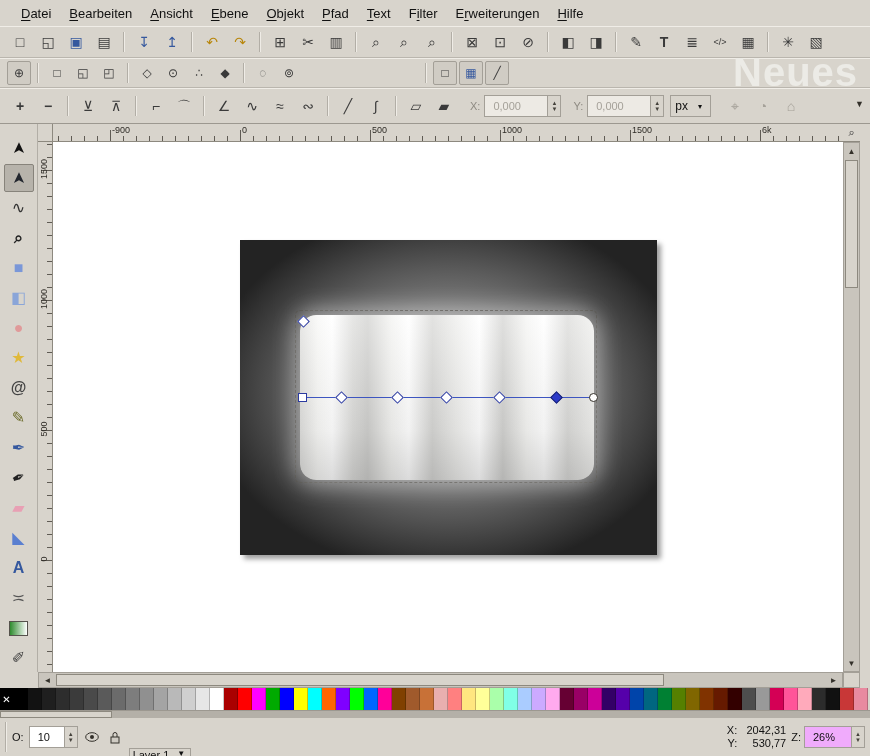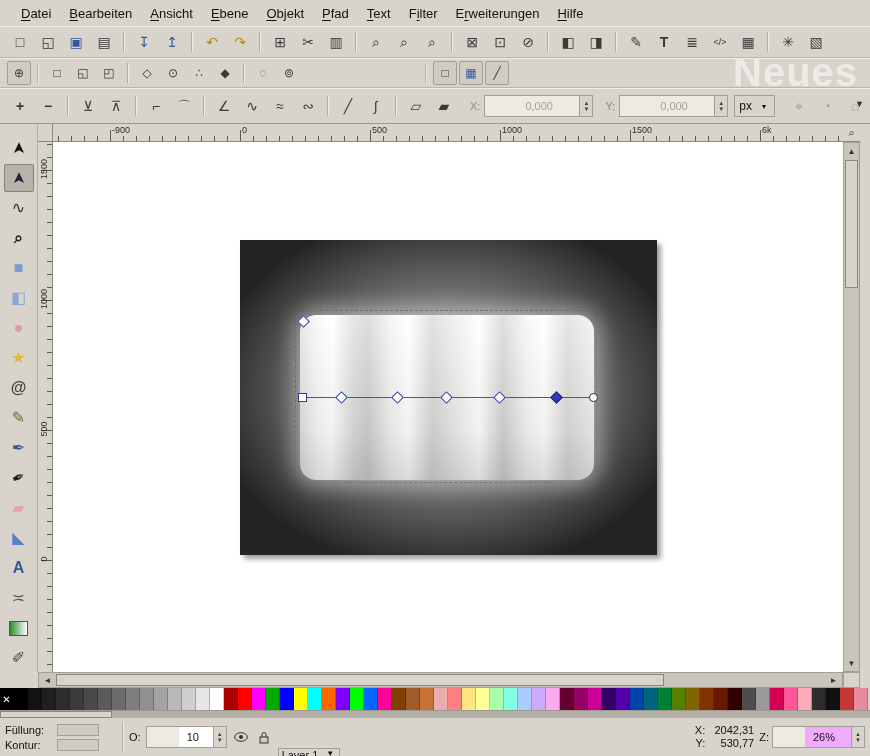--- a/index.html
+++ b/index.html
@@ -24,21 +24,21 @@
   .tb-btn{width:24px;height:24px;display:flex;align-items:center;justify-content:center;
     margin:0 1px;border:1px solid transparent;border-radius:2px;cursor:default;}
   .tb-btn .glyph{font-size:14px;color:#3a3a3a;line-height:1;}
   .tb-btn.sm{width:22px;height:22px;}
   .tb-btn.sm .glyph{font-size:12px;}
   .tb-btn.boxed{border:1px solid #a39f97;background:#d0ccc4;}
   .tb-sep{width:1px;height:20px;background:#b2aea6;border-right:1px solid #efece6;margin:0 5px;}
   .tb-spacer{height:1px;}
   .coord-label{font-size:11px;color:#8e8a82;margin:0 4px 0 12px;}
   .spin-field{display:flex;align-items:stretch;border:1px solid #a39f97;background:#edeae4;height:20px;}
-  .spin-value{width:46px;font-size:11px;color:#a5a199;display:flex;align-items:center;padding:0 8px;background:#edeae4;margin-left:32px;}
+  .spin-value{width:46px;font-size:11px;color:#a5a199;display:flex;align-items:center;padding:0 8px;background:#edeae4;}
   .spin-arrows{display:flex;flex-direction:column;justify-content:center;width:12px;background:#d8d4cc;border-left:1px solid #a39f97;}
   .spin-arrows span{font-size:6px;line-height:6px;color:#44413b;text-align:center;}
   .unit-dd{display:flex;align-items:center;height:20px;border:1px solid #a39f97;background:#d8d4cc;
     margin-left:6px;padding:0 4px;font-size:12px;gap:6px;}
   .overflow-arrow{position:absolute;right:6px;top:10px;font-size:9px;color:#33302a;}
   #watermark{position:absolute;left:733px;top:50px;font-size:40px;font-weight:bold;
     color:#ecebe6;letter-spacing:1px;z-index:3;pointer-events:none;}
 
   
   #corner-box{position:absolute;left:38px;top:124px;width:15px;height:18px;background:#d8d4cc;border-bottom:1px solid #8d897f;border-right:1px solid #8d897f;box-sizing:border-box;}
@@ -546,30 +546,20 @@
     <div class="swatch" style="background: rgb(44, 44, 44);"></div>
     <div class="swatch" style="background: rgb(17, 17, 17);"></div>
     <div class="swatch" style="background: rgb(200, 55, 55);"></div>
     <div class="swatch" style="background: rgb(232, 138, 160);"></div>
   </div>
 <div class="band" id="palette-scroll">
   <div class="sb-thumb"></div>
 </div>
 
 <div class="band" id="statusbar">
-  <div class="fs-block">
-    <div class="fs-row">
-      <span class="fs-label">Füllung:</span>
-      <span class="fs-swatch"></span>
-    </div>
-    <div class="fs-row">
-      <span class="fs-label">Kontur:</span>
-      <span class="fs-swatch"></span>
-    </div>
-  </div>
   <div class="sb-sep"></div>
   <span>O:</span>
   <div class="spin-field o-field">
     <span class="spin-value">10</span>
     <span class="spin-arrows">
         <span>▲</span>
         <span>▼</span>
       </span>
   </div>
   <div class="mini-btn">

